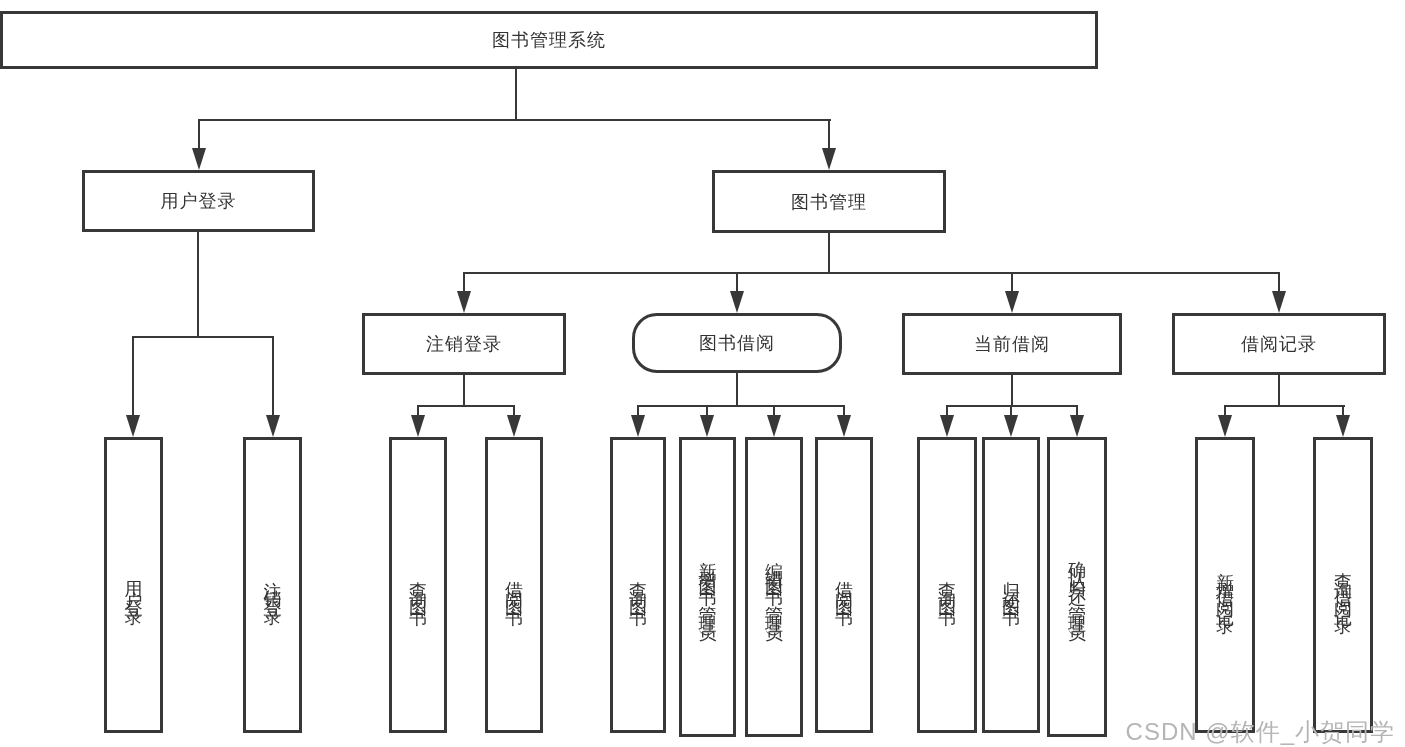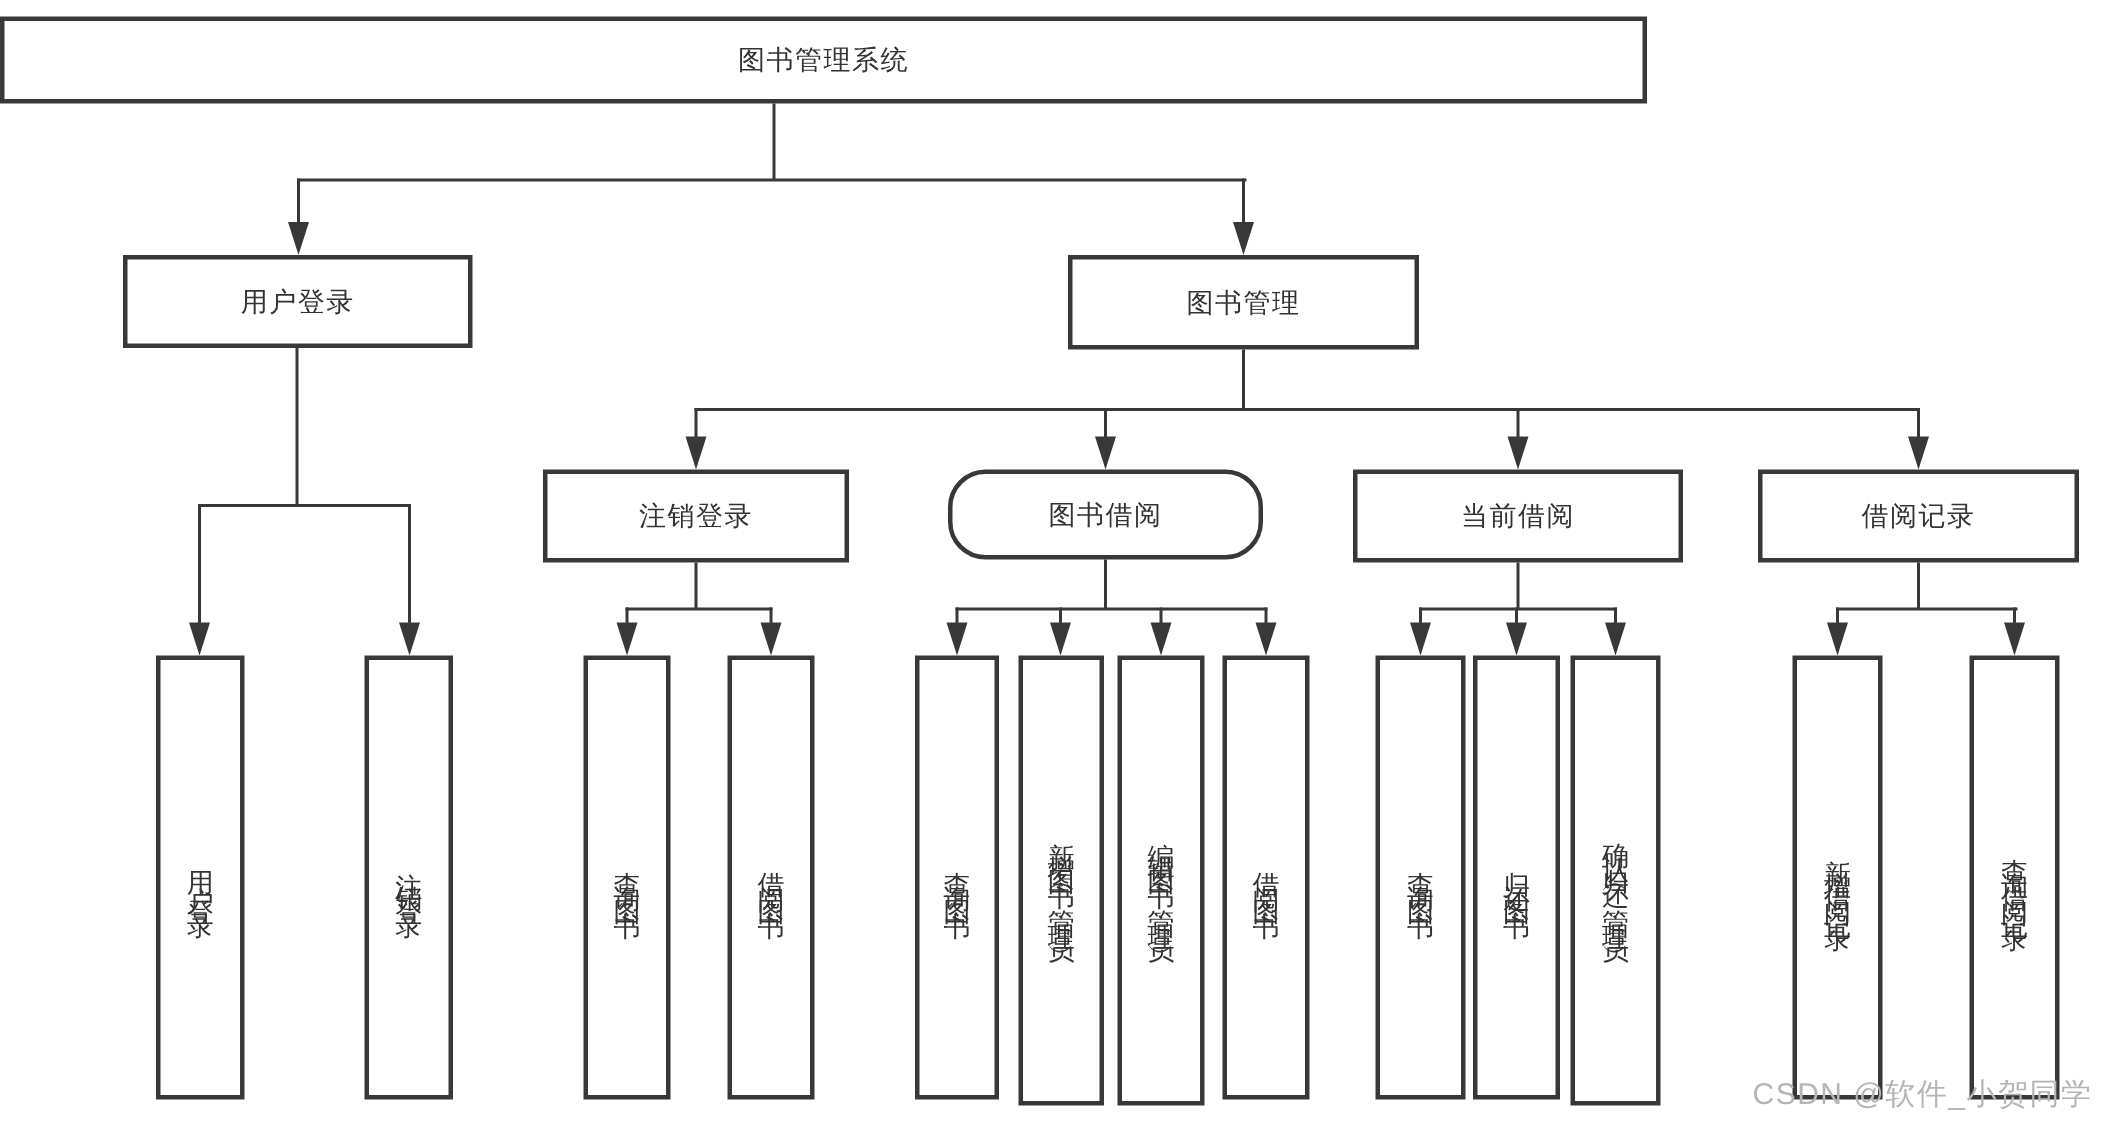--- a/index.html
+++ b/index.html
@@ -23,21 +23,21 @@
   }
   .vline { position:absolute; width:2px; background:#383838; }
   .hline { position:absolute; height:2px; background:#383838; }
   .arrow {
     position:absolute; width:0; height:0;
     border-left:7px solid transparent; border-right:7px solid transparent;
     border-top:22px solid #383838;
   }
   .watermark {
     position:absolute; top:716px; right:10px;
-    font-size:20px; color:#b5b5b5; letter-spacing:1px;
+    font-size:24px; color:#b5b5b5; letter-spacing:1px;
   }
 </style>
 </head>
 <body>
 
 <div class="canvas">
 
   <div class="box-h" style="left:0; top:11px; width:1098px; height:58px;">
     <span>图书管理系统</span>
   </div>

